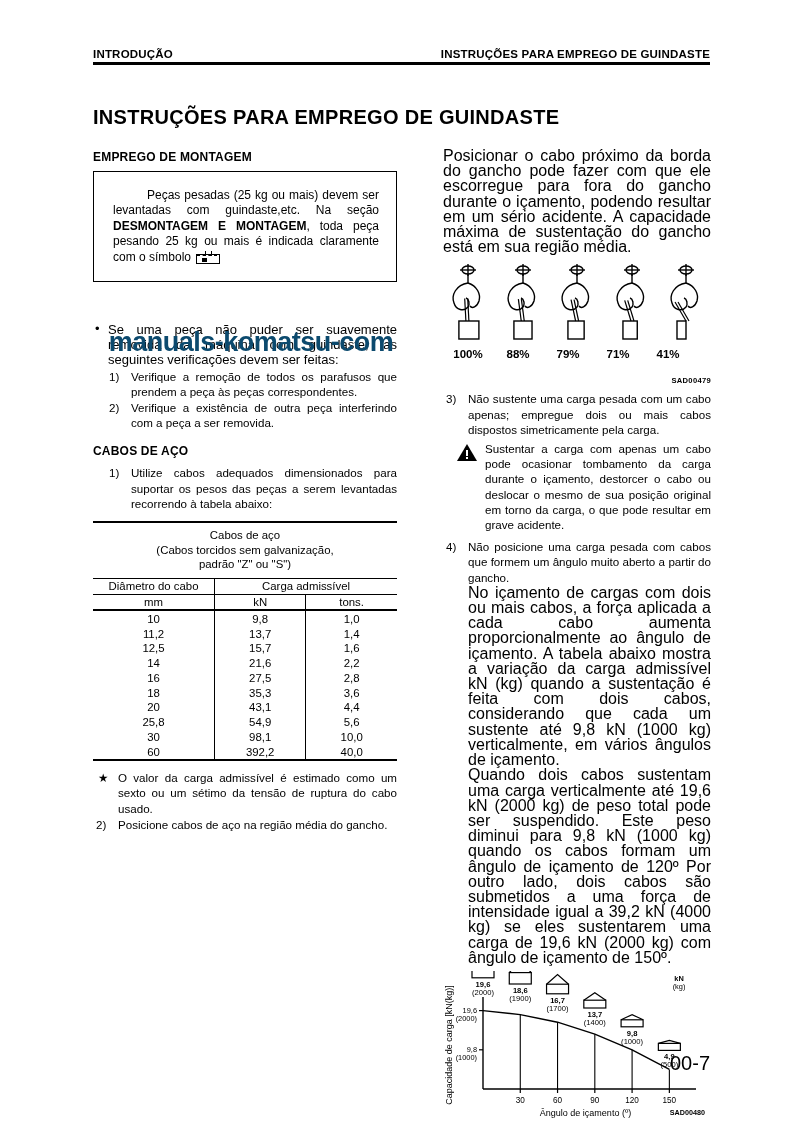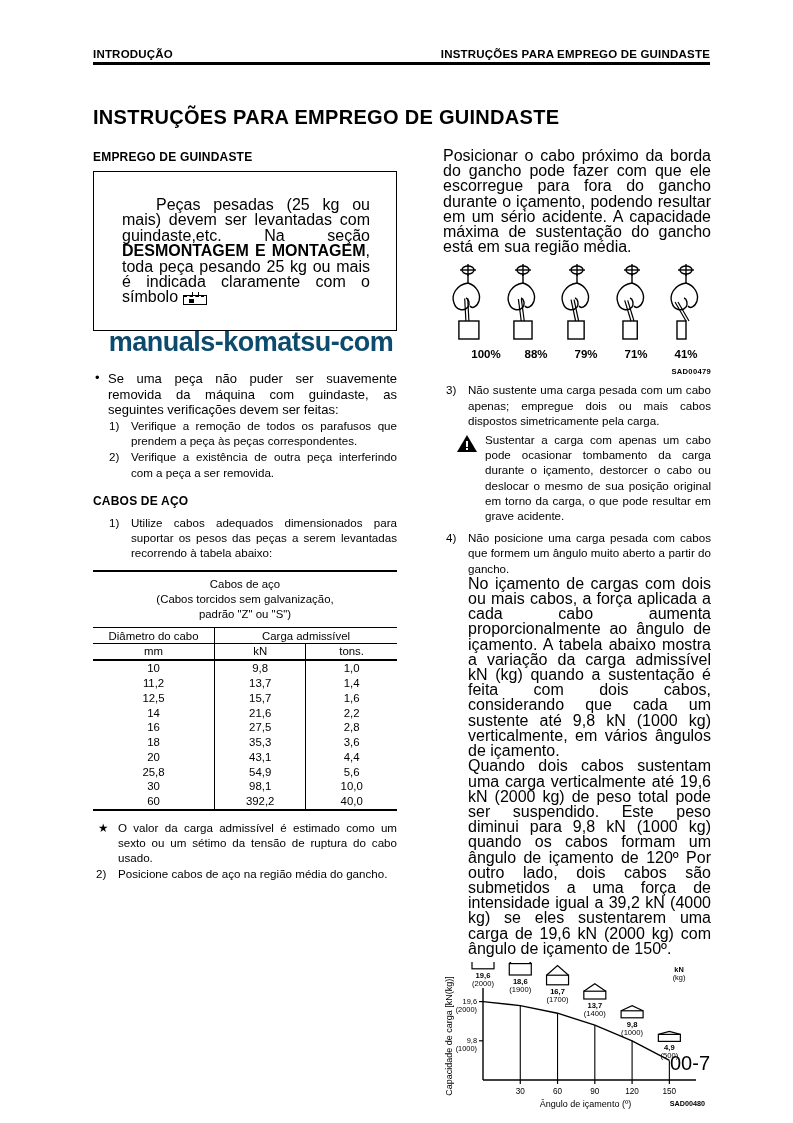--- a/index.html
+++ b/index.html
@@ -18,21 +18,21 @@
   .ptitle{position:absolute;left:93px;top:106px;font-size:20px;font-weight:bold;
           letter-spacing:.3px;}
 
   
   .colL{position:absolute;left:93px;top:150px;width:304px;}
   .colR{position:absolute;left:443px;top:148px;width:268px;}
 
   h2.sec{font-size:12px;font-weight:bold;margin:0 0 7px 0;letter-spacing:.2px;}
 
   .notebox{border:1.5px solid #000;padding:9px 10px 9px 12px;}
-  .notebox p{margin:16px;font-size:16px;line-height:15.4px;text-align:justify;
+  .notebox p{margin:7px;font-size:12px;line-height:15.4px;text-align:justify;
              text-indent:34px;}
   .notebox b{font-weight:bold;}
 
   .liftsym{display:inline-block;width:28px;height:13px;position:relative;
            vertical-align:-3px;margin-left:2px;}
   .liftsym .bx{position:absolute;left:3px;bottom:0;width:22px;height:8px;
                border:1.4px solid #000;}
   .liftsym .bx:after{content:"";position:absolute;left:5px;bottom:1px;width:5px;
                      height:4px;background:#000;}
   .liftsym .hk{position:absolute;left:12px;top:0;width:5px;height:5px;
@@ -70,23 +70,23 @@
   .tbl .vr{border-left:1.2px solid #000;}
   .tbl .cap{line-height:14.6px;padding:5px 0 6px 0;}
   .tbl tbody td{padding:1.4px 4px;}
 
   
   .rp{font-size:16px;line-height:15.2px;text-align:justify;margin:0;}
 
   .hooks{margin:9px 0 0 0;position:relative;}
   .hookrow{display:flex;justify-content:space-between;align-items:flex-end;}
   .hookcell{width:50px;text-align:center;}
-  .pcts{display:flex;justify-content:flex-end;margin-top:3px;}
+  .pcts{display:flex;justify-content:flex-start;margin-top:3px;}
   .pcts span{width:50px;text-align:center;font-size:11.5px;font-weight:bold;}
-  .figcode{text-align:right;font-size:7.6px;font-weight:bold;margin-top:7px;
+  .figcode{text-align:right;font-size:7.6px;font-weight:bold;margin-top:16px;
            letter-spacing:.3px;}
 
   .warnblk{display:flex;margin-top:4px;padding-left:13px;}
   .warnblk .tri{flex:0 0 24px;margin-right:5px;padding-top:2px;}
   .warnblk p{margin:0;font-size:11.6px;line-height:15.2px;text-align:justify;}
 
   .chartwrap{margin-top:6px;position:relative;height:150px;}
 </style>
 </head>
 <body>
@@ -98,21 +98,21 @@
       <span>INTRODUÇÃO</span>
       <span>INSTRUÇÕES PARA EMPREGO DE GUINDASTE</span>
     </div>
     <div class="hdr-rule"></div>
   </div>
 
   <div class="ptitle">INSTRUÇÕES PARA EMPREGO DE GUINDASTE</div>
 
   <div class="colL">
 
-    <h2 class="sec">EMPREGO DE GUINDASTE</h2>
+    <h2 class="sec">EMPREGO DE MONTAGEM</h2>
 
     <div class="notebox">
       <p><span>Peças pesadas (25 kg ou mais) devem ser levantadas com guindaste,etc. Na seção </span><b>DESMONTAGEM E MONTAGEM</b><span>, toda peça pesando 25 kg ou mais é indicada claramente com o símbolo</span><span class="liftsym"><span class="hk"></span><span class="ln"></span><span class="bx"></span></span></p>
     </div>
 
     <ul class="bl">
       <li>Se uma peça não puder ser suavemente removida da máquina com guindaste, as seguintes verificações devem ser feitas:</li>
     </ul>
 
     <ol class="nl ind">

